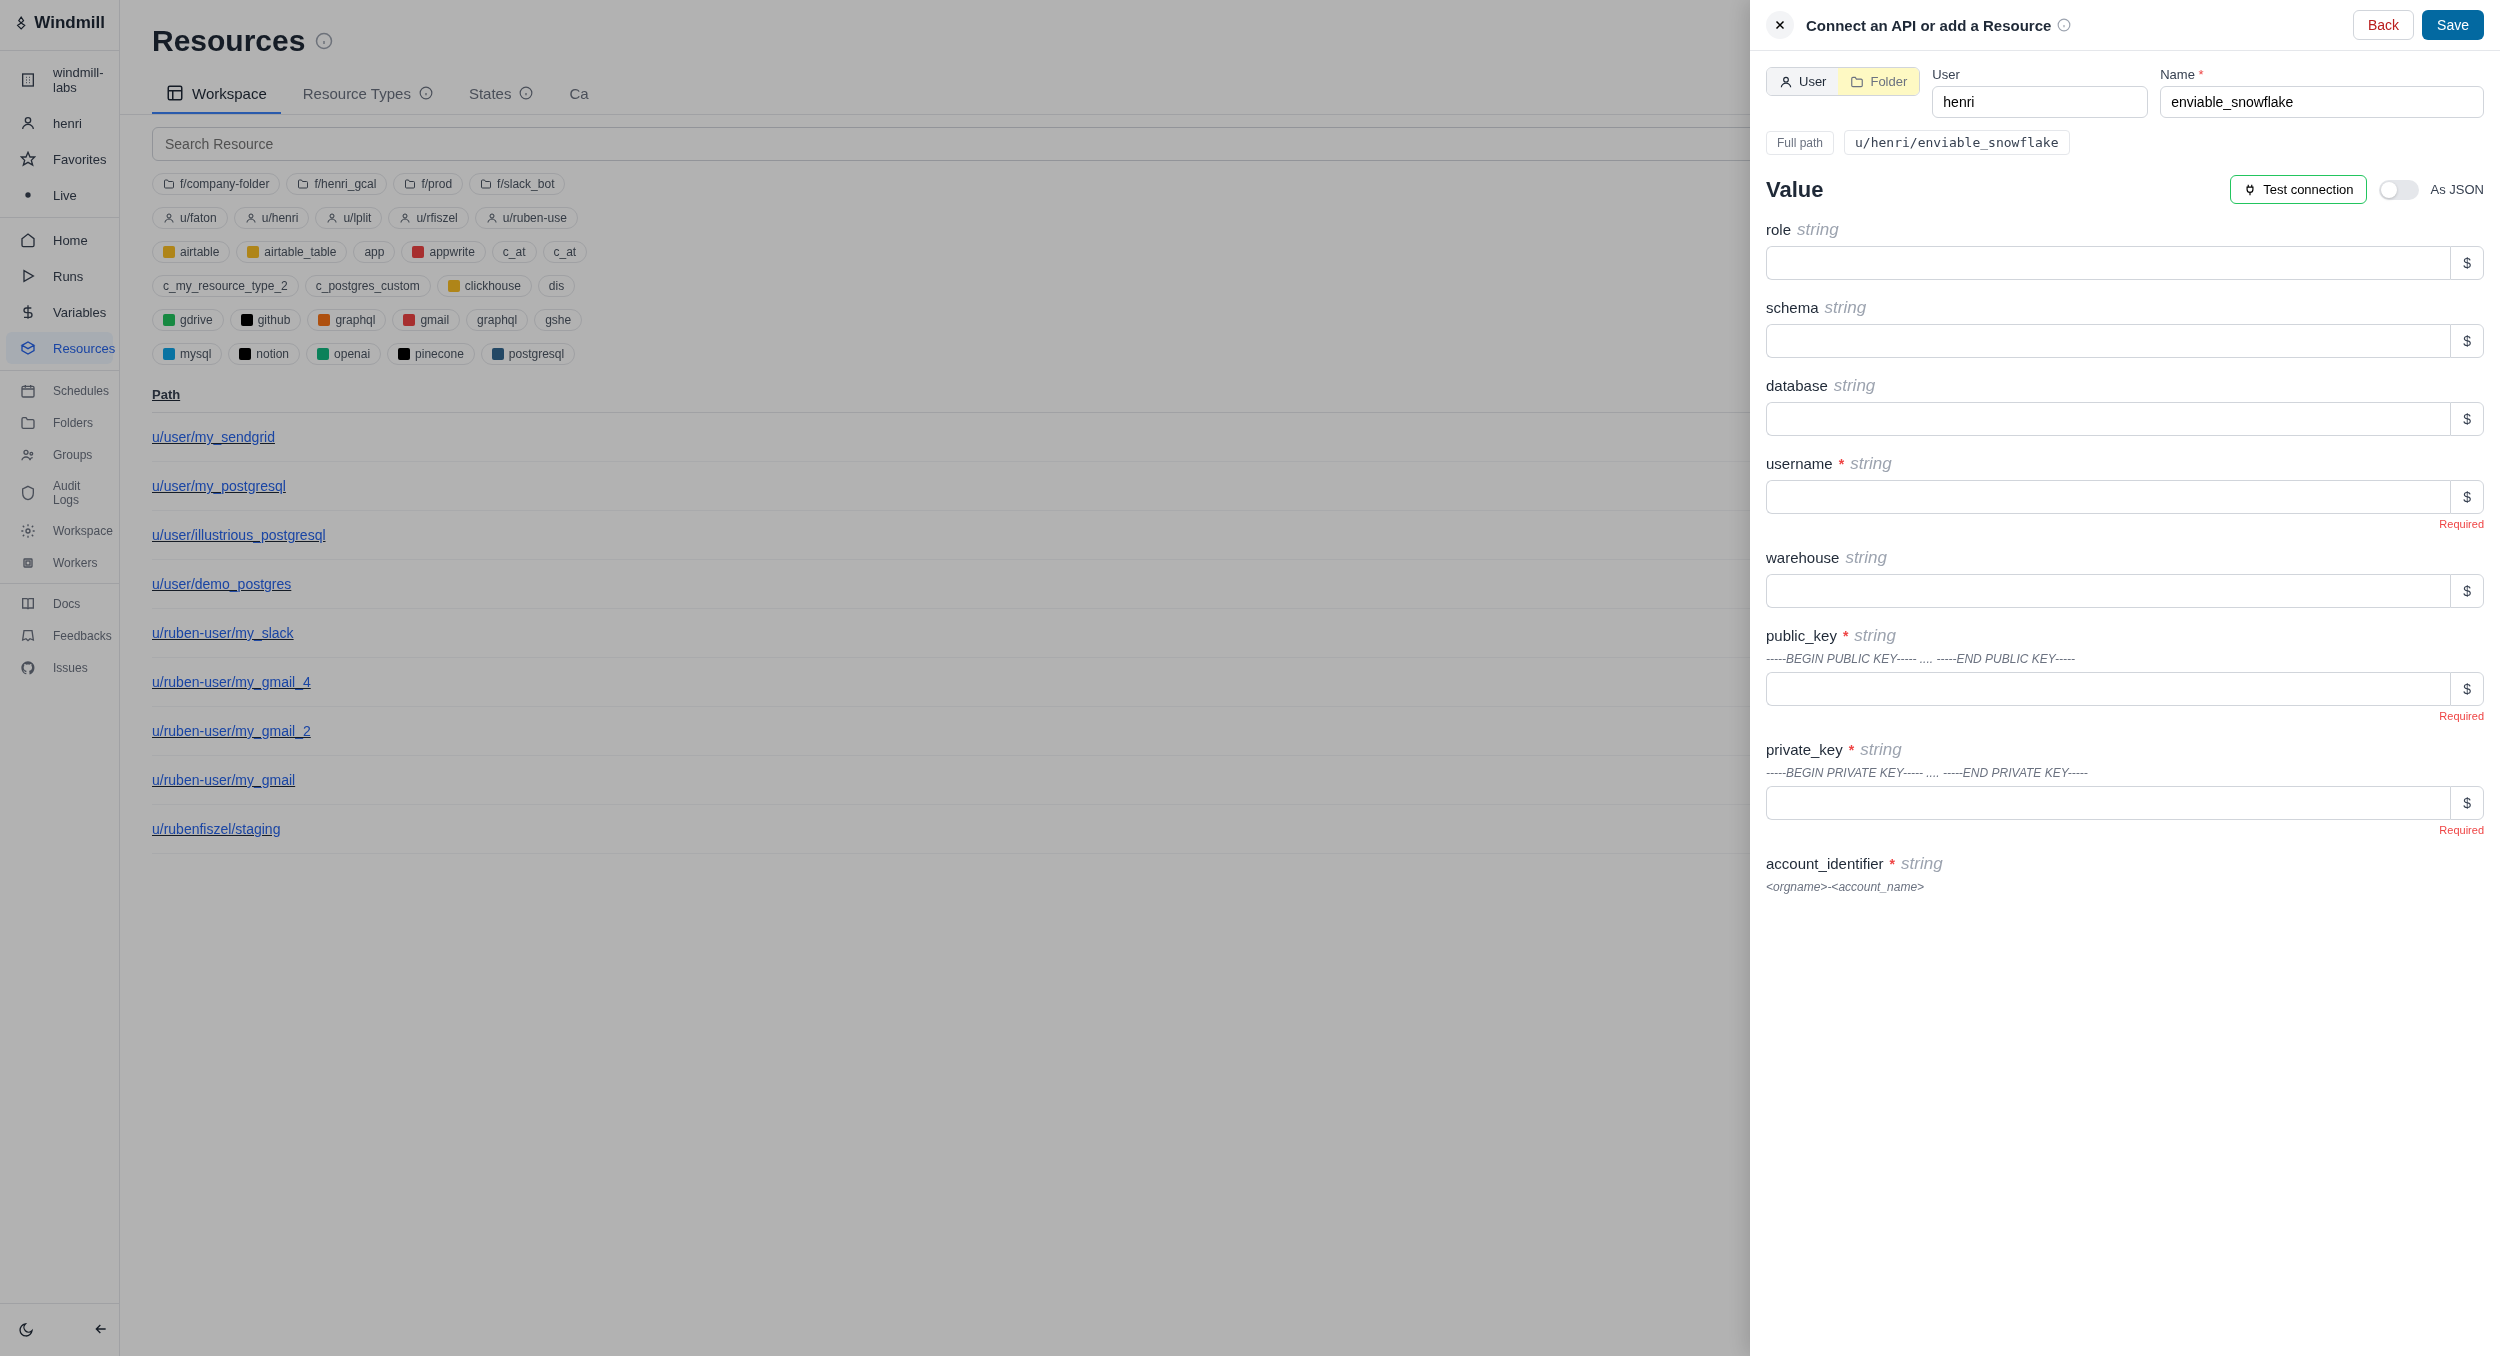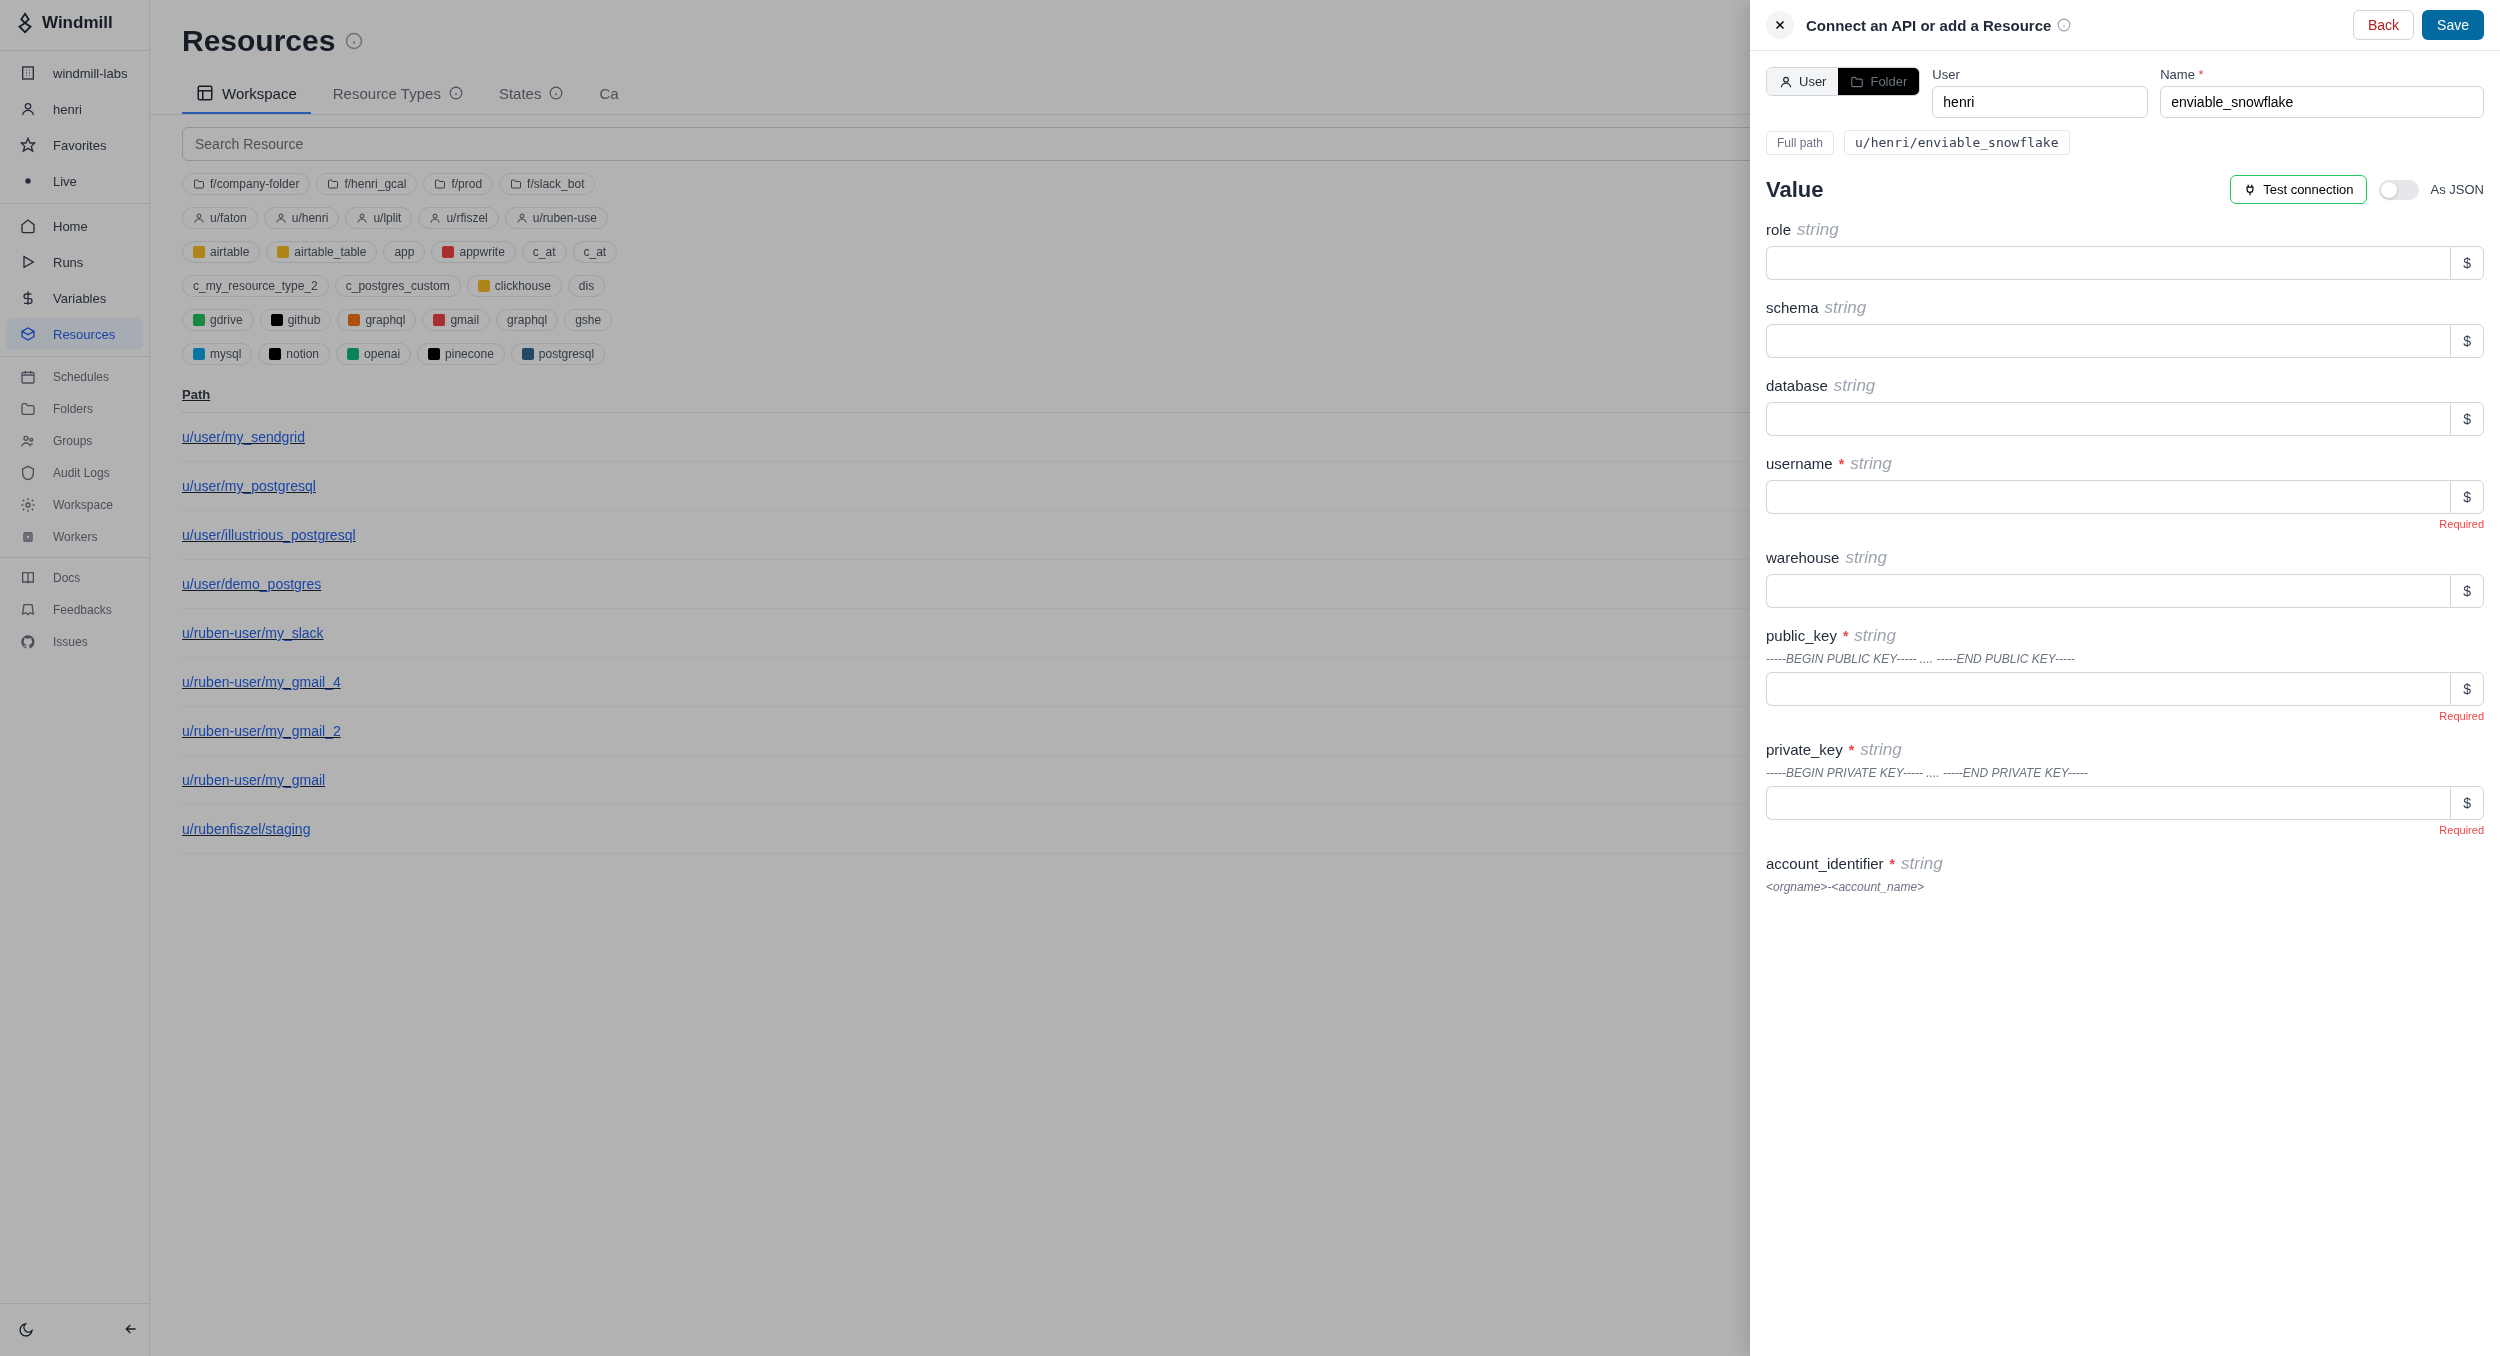--- a/index.html
+++ b/index.html
@@ -1,21 +1,21 @@
 <!DOCTYPE html>
 <html><head>
   <meta charset="utf-8">
   <style>
     * { margin: 0; padding: 0; box-sizing: border-box; }
     body { font-family: -apple-system, BlinkMacSystemFont, 'Segoe UI', sans-serif; font-size: 14px; color: #1f2937; background: #fff; overflow: hidden; }
     
     .app { display: flex; height: 100vh; width: 100vw; }
     
     
-    .sidebar { width: 150px; background: #fff; border-right: 1px solid #e5e7eb; display: flex; flex-direction: column; }
+    .sidebar { width: 120px; background: #fff; border-right: 1px solid #e5e7eb; display: flex; flex-direction: column; }
     .logo { display: flex; align-items: center; gap: 6px; padding: 12px 14px; font-weight: 700; font-size: 17px; }
     .logo svg { width: 22px; height: 22px; }
     .sidebar-divider { border-top: 1px solid #e5e7eb; margin: 4px 0; }
     .sidebar-item { display: flex; align-items: center; gap: 17px; padding: 8px 14px; font-size: 13px; color: #374151; cursor: pointer; border-radius: 6px; margin: 2px 6px; }
     .sidebar-item.active { background: #eff6ff; color: #2563eb; font-weight: 500; }
     .sidebar-item.small { font-size: 12px; color: #6b7280; padding: 6px 14px; }
     .sidebar-item svg, .sidebar-item .icon { width: 16px; height: 16px; flex-shrink: 0; }
     .sidebar-footer { margin-top: auto; padding: 10px; border-top: 1px solid #e5e7eb; display: flex; align-items: center; justify-content: space-between; }
     .sidebar-footer .theme-toggle { width: 32px; height: 32px; display: flex; align-items: center; justify-content: center; border-radius: 6px; cursor: pointer; }
     .sidebar-footer svg { width: 16px; height: 16px; }
@@ -57,21 +57,21 @@
     .close-btn { width: 28px; height: 28px; border-radius: 50%; background: #f3f4f6; display: flex; align-items: center; justify-content: center; cursor: pointer; border: none; }
     .drawer-title { font-size: 15px; font-weight: 600; display: flex; align-items: center; gap: 6px; }
     .drawer-actions { display: flex; gap: 8px; }
     .btn { padding: 6px 14px; border-radius: 6px; font-size: 14px; font-weight: 500; cursor: pointer; border: 1px solid transparent; }
     .btn-outline { background: #fff; border-color: #d1d5db; color: #b91c1c; }
     .btn-primary { background: #0369a1; color: #fff; }
     
     .drawer-body { flex: 1; overflow-y: auto; padding: 16px; }
     .path-row { display: flex; gap: 12px; align-items: flex-start; margin-bottom: 12px; }
     .seg-toggle { display: flex; border: 1px solid #d1d5db; border-radius: 6px; overflow: hidden; }
-    .seg-btn { display: flex; align-items: center; gap: 6px; padding: 6px 12px; font-size: 13px; background: #000000; border: none; cursor: pointer; color: #6b7280; }
+    .seg-btn { display: flex; align-items: center; gap: 6px; padding: 6px 12px; font-size: 13px; background: #fef9c3; border: none; cursor: pointer; color: #6b7280; }
     .seg-btn.active { background: #f3f4f6; color: #1f2937; font-weight: 500; }
     .seg-btn svg { width: 14px; height: 14px; }
     .field-group { flex: 1; display: flex; flex-direction: column; gap: 4px; }
     .field-label { font-size: 13px; color: #374151; }
     .field-label .req { color: #ef4444; }
     .field-input { width: 100%; padding: 7px 10px; border: 1px solid #d1d5db; border-radius: 6px; font-size: 14px; }
     
     .full-path-row { display: flex; align-items: center; gap: 10px; margin-bottom: 20px; }
     .full-path-label { font-size: 12px; padding: 4px 10px; border: 1px solid #e5e7eb; border-radius: 4px; color: #6b7280; font-weight: 500; }
     .full-path-value { font-family: monospace; font-size: 13px; padding: 4px 10px; border: 1px solid #e5e7eb; border-radius: 4px; color: #374151; }

